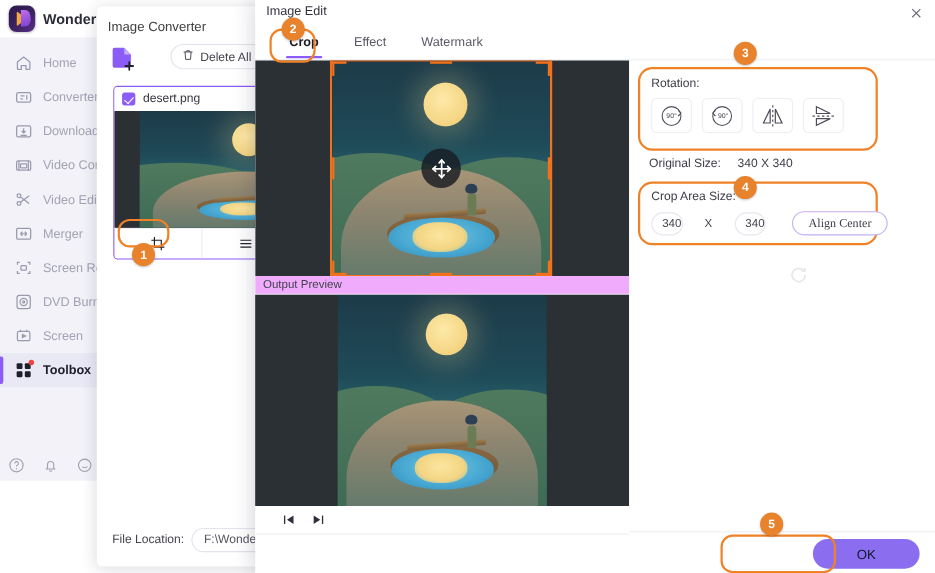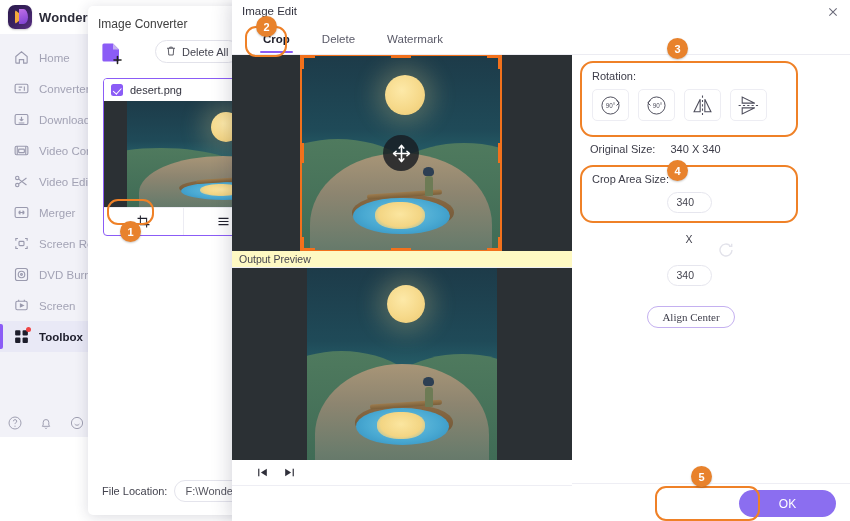--- a/index.html
+++ b/index.html
@@ -234,21 +234,21 @@
     margin-left: -18px; margin-top: -18px;
     width: 36px; height: 36px; border-radius: 50%;
     background: rgba(24,28,34,.82);
     z-index: 6; color: #fff;
     display: flex; align-items: center; justify-content: center;
   }
   #move-handle svg { width: 21px; height: 21px; }
 
   #output-preview-bar {
     position: absolute; left: 0; top: 251px; width: 340px; height: 17px;
-    background: #fef9c3; border-bottom: 1px solid #eeeef4;
+    background: #f0abfc; border-bottom: 1px solid #eeeef4;
   }
   #output-preview-label {
     position: absolute; left: 7px; top: 2px; font-size: 10.5px; color: #44444f;
   }
   #output-stage {
     position: absolute; left: 0; top: 268px; width: 340px; height: 192px;
     background: #2b3034; overflow: hidden;
   }
   #playback-bar {
     position: absolute; left: 0; top: 460px; width: 340px; height: 26px;
@@ -281,21 +281,21 @@
     position: absolute; left: 18px; top: 88px;
     font-size: 11px; color: #3c3c48;
   }
   #original-size span.val { margin-left: 12px; }
 
   #crop-size-group {
     position: absolute; left: 8px; top: 110px; width: 218px; height: 58px;
     border: 2px solid #ef8127; border-radius: 13px;
     padding: 6px 10px 0 10px;
   }
-  #crop-size-row { display: flex; align-items: center; gap: 20px; margin-top: 7px; flex-direction: column; }
+  #crop-size-row { display: flex; align-items: center; gap: 20px; margin-top: 7px; }
   .num-input {
     width: 45px; height: 21px; border: 1px solid #e6e6ee; border-radius: 11px;
     font-size: 10.5px; color: #44444f; text-align: left; padding-left: 9px;
     line-height: 19px; background: #fff;
   }
   .x-sep { font-size: 10.5px; color: #44444f; }
   #align-center-btn {
     height: 22px; padding: 0 14px; border: 1px solid #c4b0f0; border-radius: 11px;
     background: #fff; color: #3d3d4a; font-size: 11px; line-height: 20px;
     margin-left: 4px; white-space: nowrap; font-family: Liberation Serif, serif;
@@ -317,21 +317,21 @@
   #dialog-footer-divider {
     position: absolute; left: 340px; top: 483px; width: 278px; height: 1px;
     background: #eeeef4;
   }
   #footer-buttons {
     position: absolute; right: 14px; top: 490px;
     display: flex; align-items: center; gap: 18px;
   }
   #ok-btn {
     width: 97px; height: 27px; border-radius: 14px;
-    background: #8b6ef0; color: #ffffff; border: none;
+    background: #8b6ef0; color: #0f172a; border: none;
     font-size: 12px;
   }
   #cancel-btn {
     width: 84px; height: 27px; border-radius: 14px;
     background: #fbfbfe; color: #3d3d4a; border: 1px solid #c8bcee;
     font-size: 12px;
   }
 
   
   .ann-box {
@@ -616,21 +616,21 @@
     <span id="dialog-title">Image Edit</span>
     <span id="dialog-close">
       <svg viewBox="0 0 24 24" fill="none" stroke="currentColor" stroke-width="1.6">
           <path d="M6.5 6.5l11 11M17.5 6.5l-11 11"></path>
         </svg>
     </span>
   </div>
 
   <div id="tabs">
     <div class="tab active">Crop</div>
-    <div class="tab">Delete</div>
+    <div class="tab">Effect</div>
     <div class="tab">Watermark</div>
   </div>
   <div id="dialog-divider"></div>
 
   <div id="edit-stage">
     <div id="crop-frame">
       <div class="art">
         <div class="art-inner" style="left:0; right:0;">
           <div class="sky"></div>
           <div class="moon" style="left:42%; top:10%; width:40px; height:40px;"></div>

